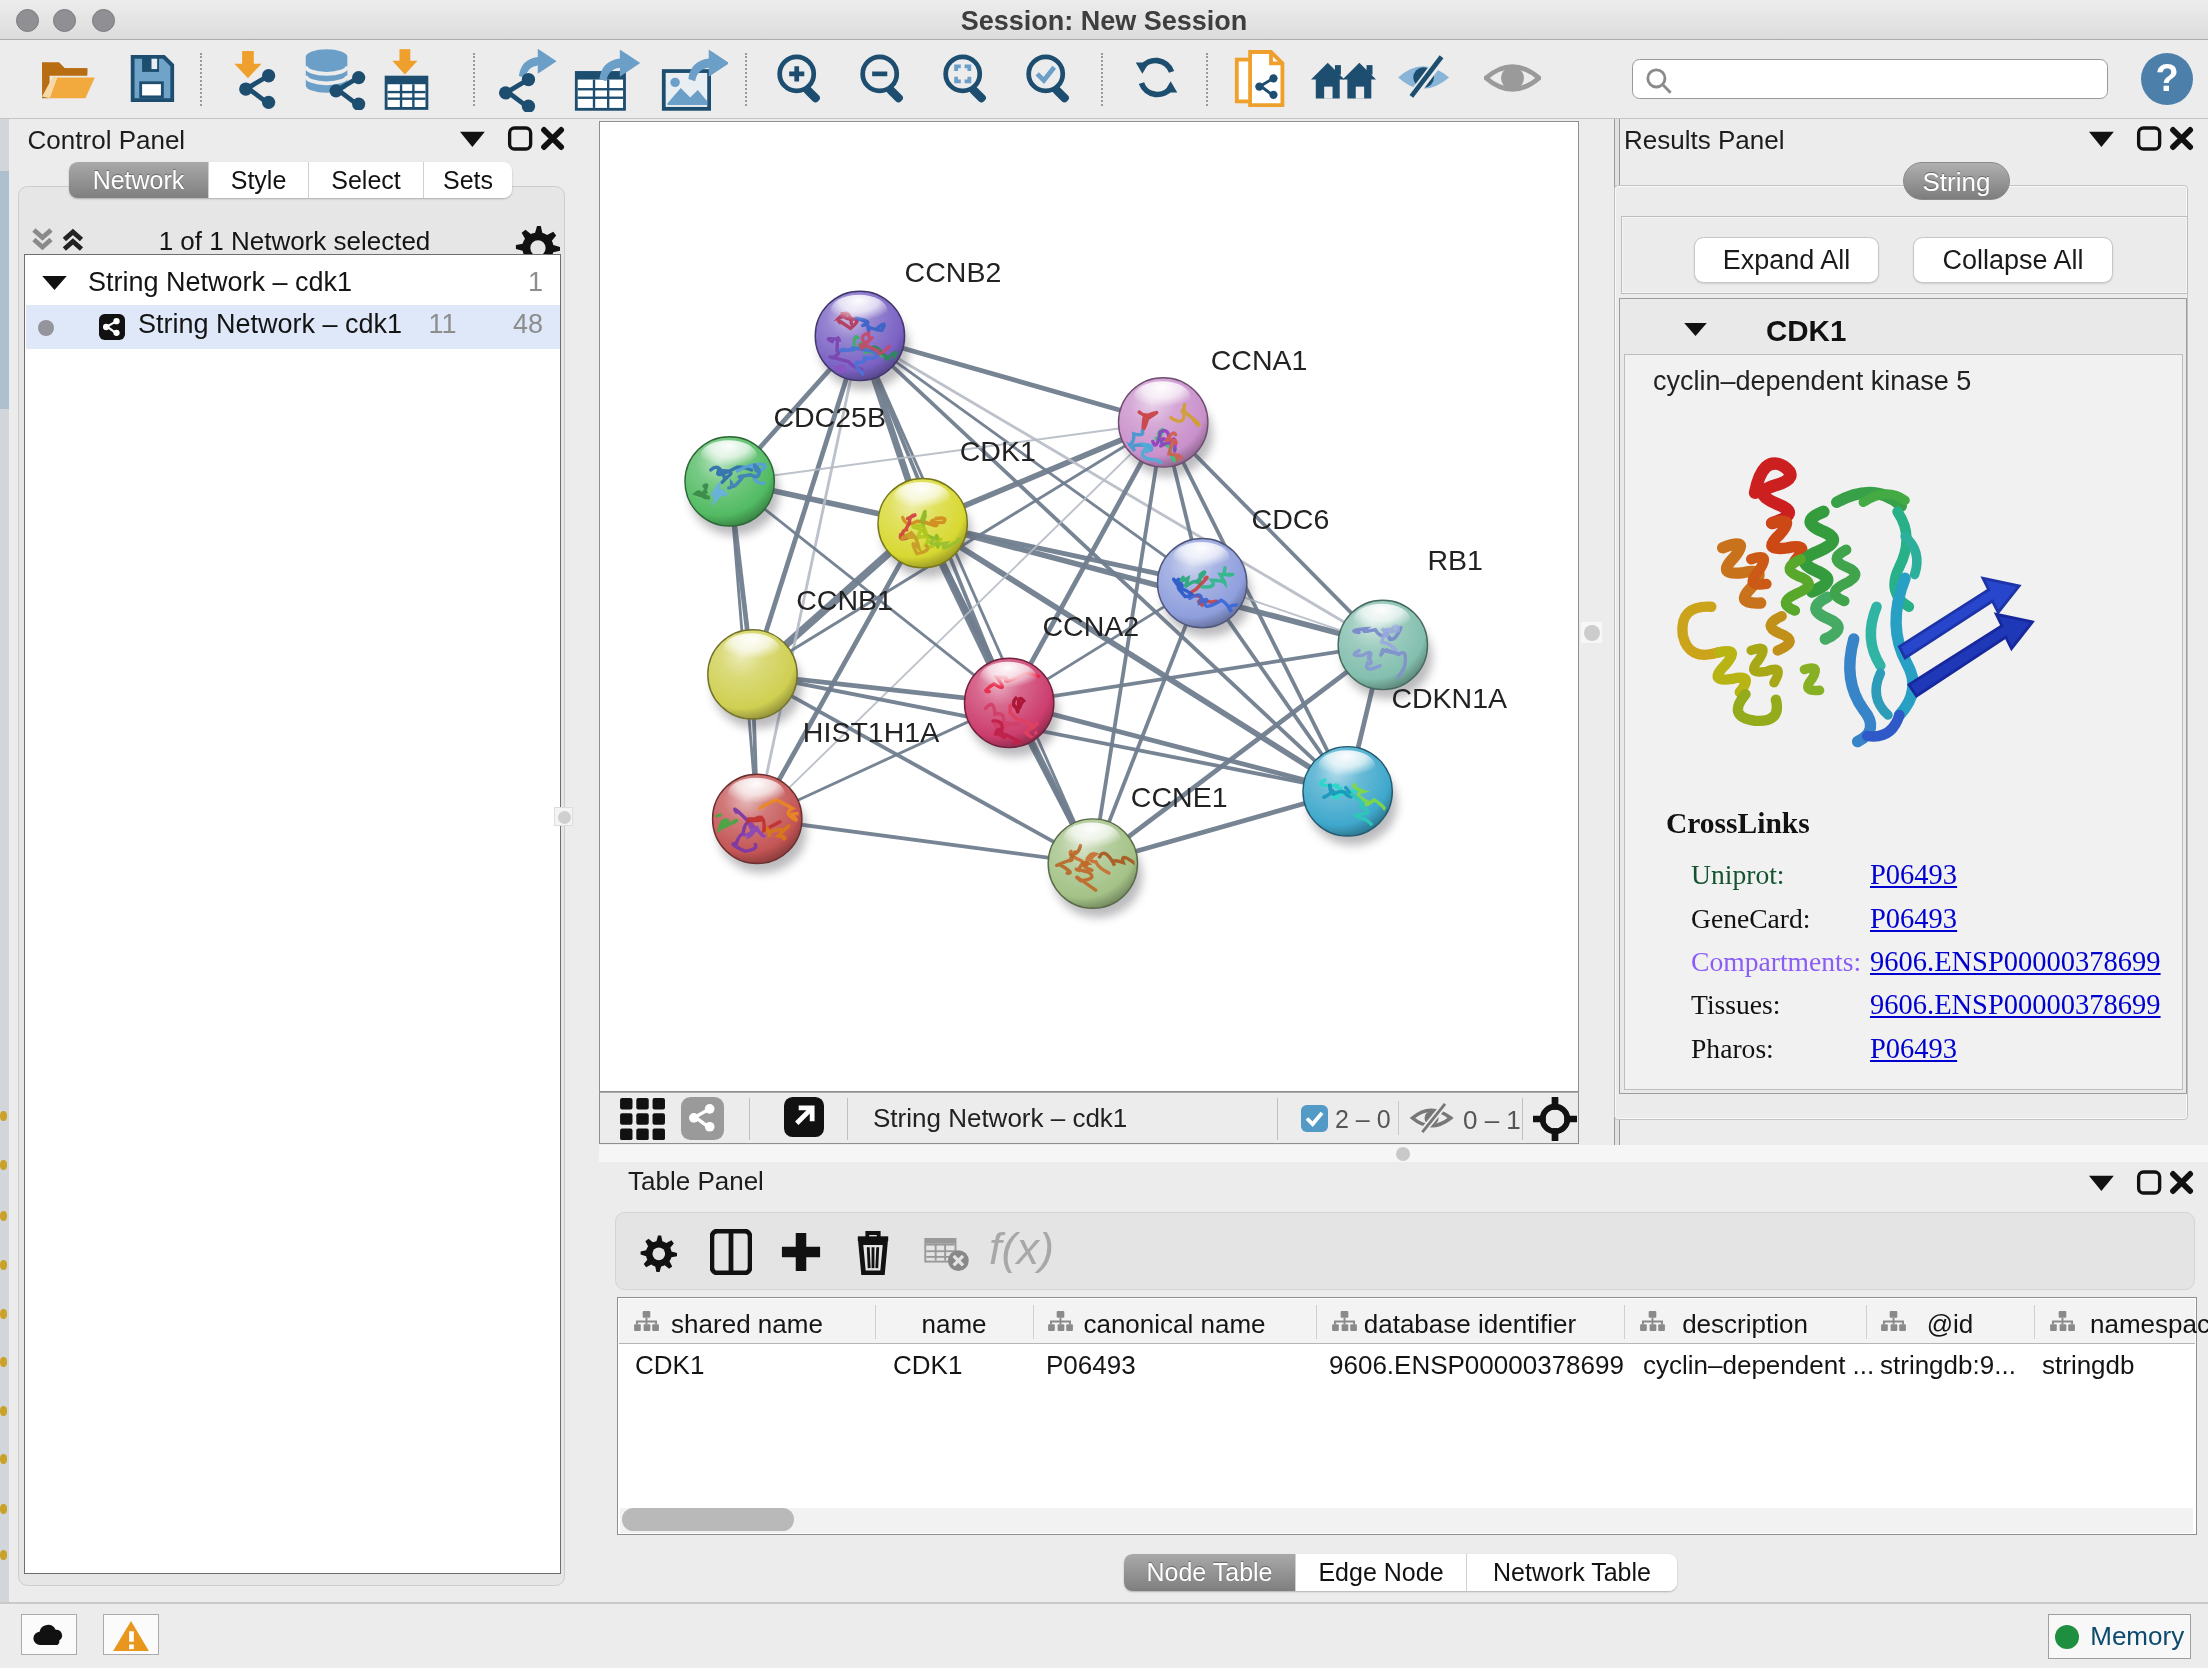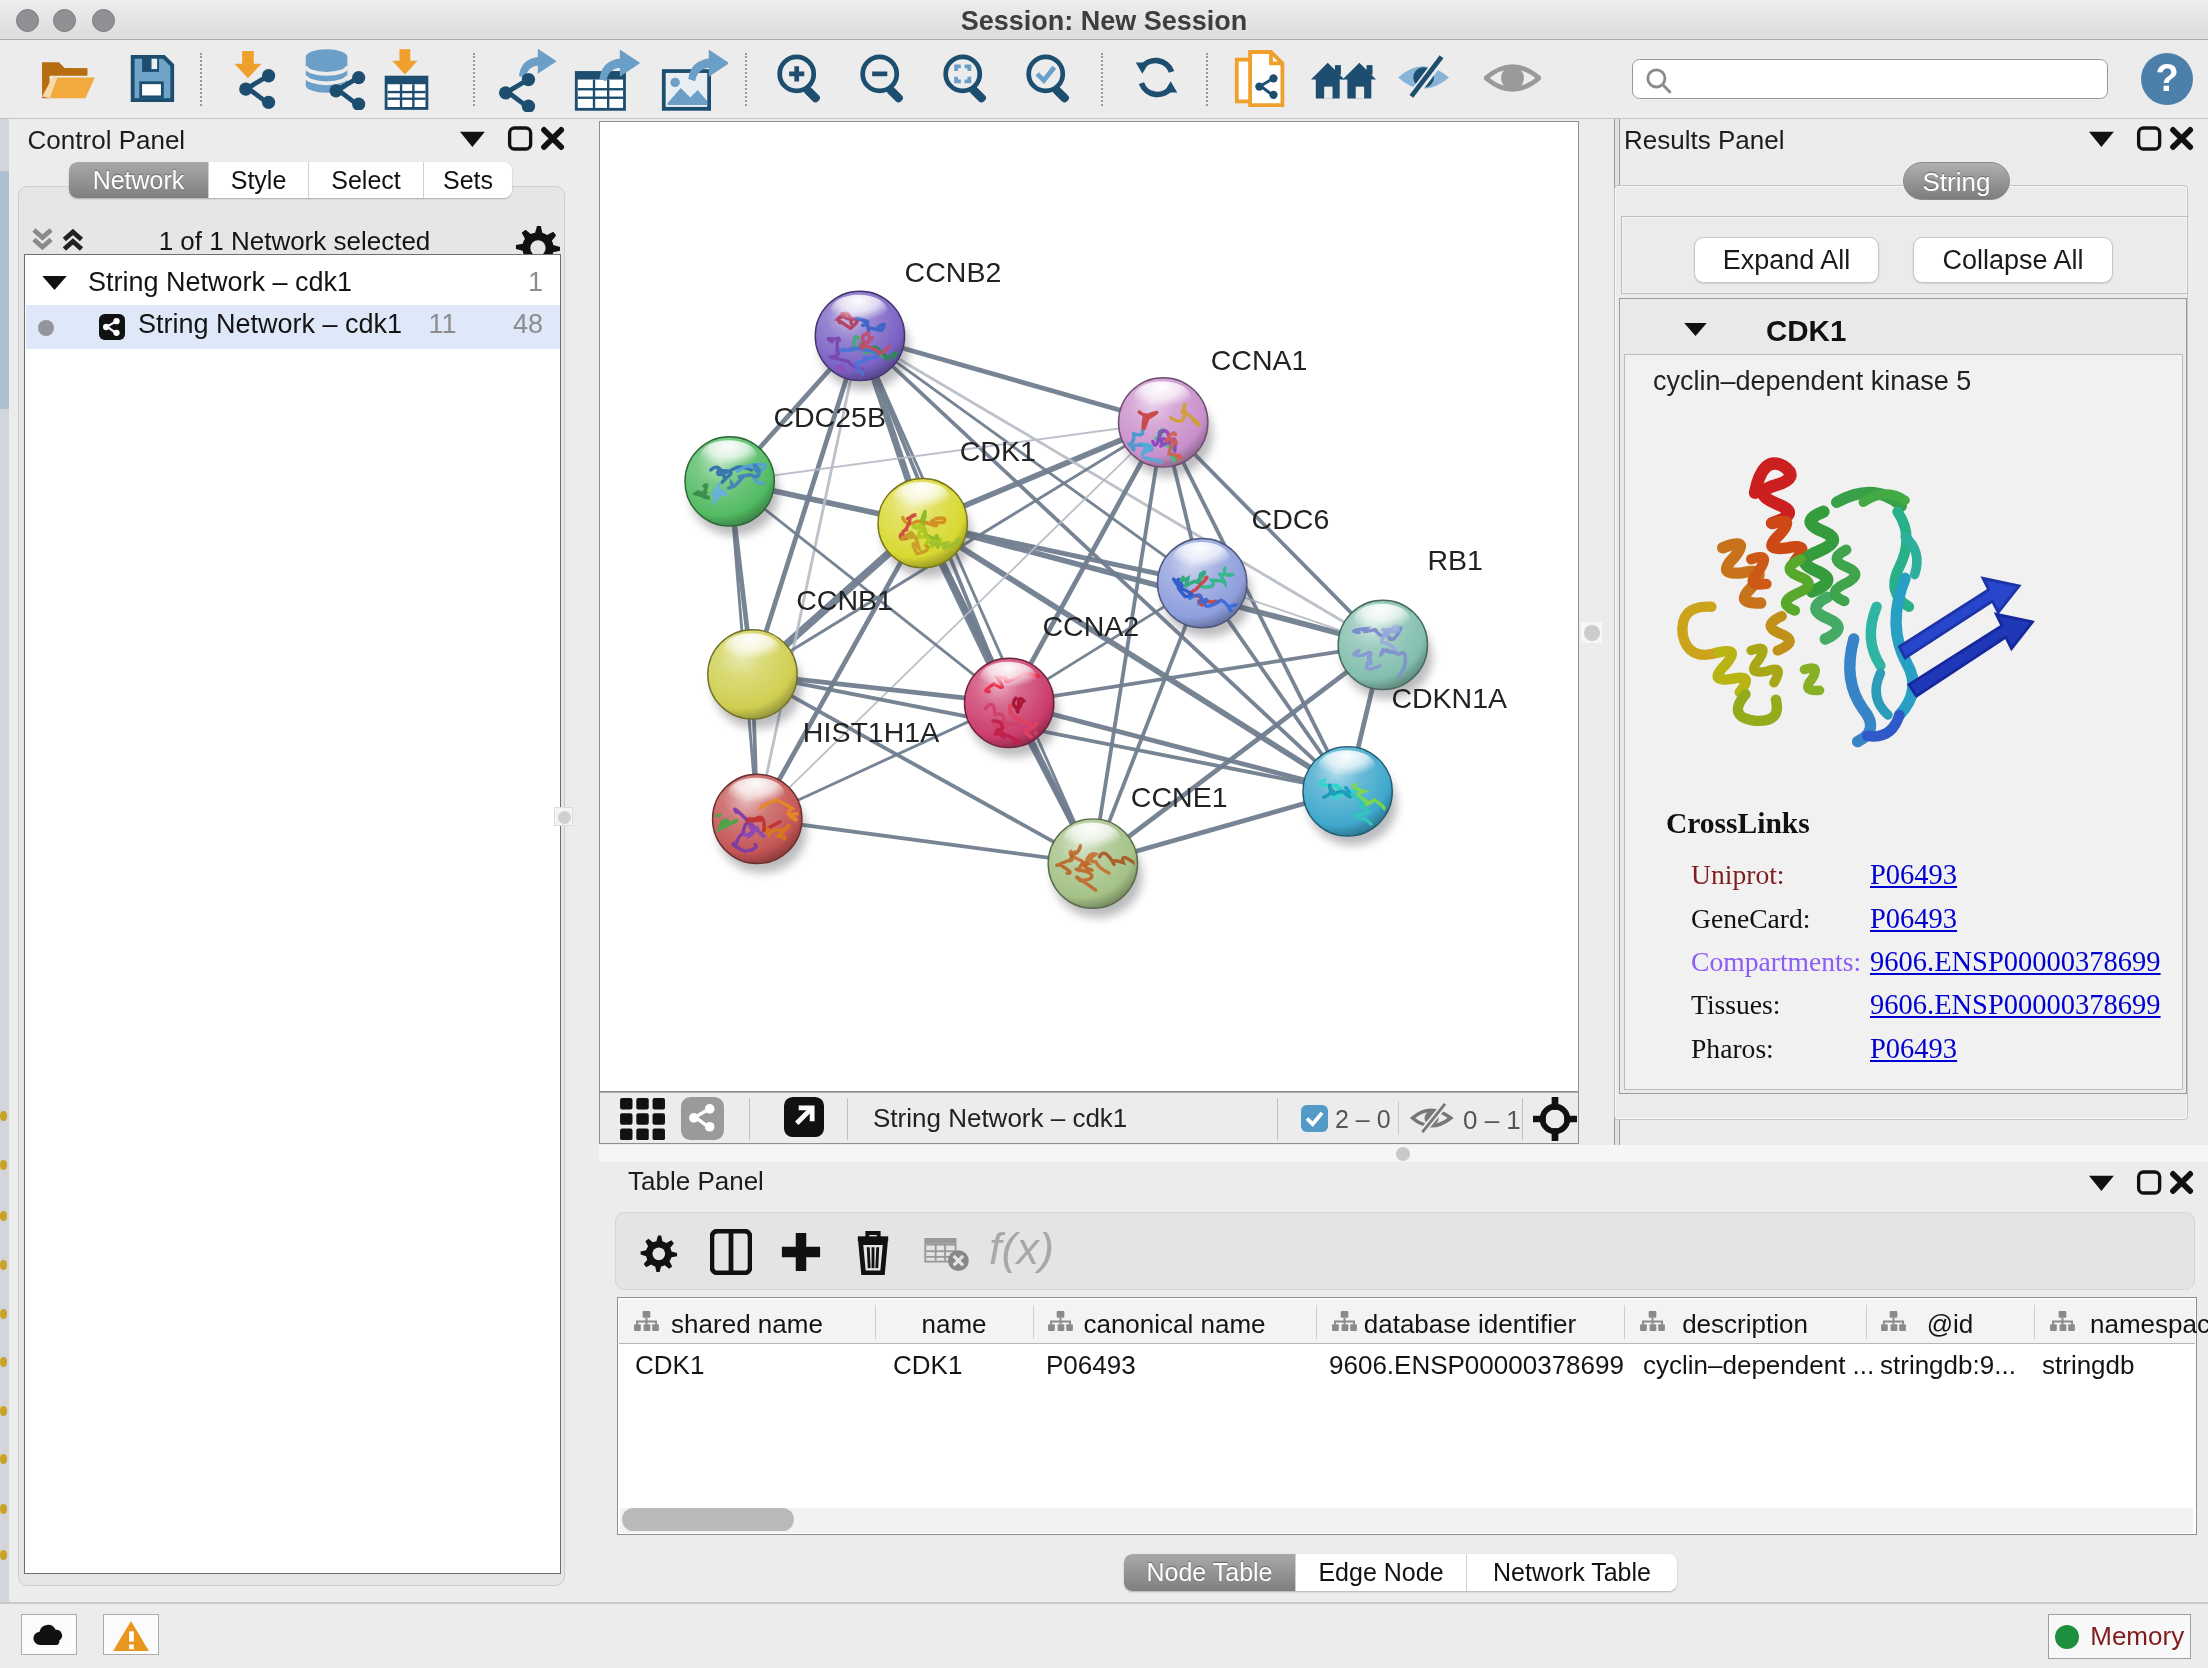--- a/index.html
+++ b/index.html
@@ -615,21 +615,21 @@
 <path d="M128 180 q-22 10 -2 18 q22 8 -2 18" stroke="#c09018" stroke-width="11"></path>
 <path d="M96 216 q20 -8 8 10 q-14 16 8 12 q20 -8 8 12" stroke="#a8a816" stroke-width="10"></path>
 <path d="M196 110 q-20 10 0 18 q20 8 -2 18 q-20 10 0 18" stroke="#40a44c" stroke-width="11"></path>
 <path d="M214 60 Q238 44 258 58" stroke="#44aa44" stroke-width="10"></path>
 <path d="M232 240 Q220 266 240 284" stroke="#2c9cb8" stroke-width="10"></path>
 <path d="M152 236 q18 -6 8 10 q-12 14 8 12" stroke="#88b024" stroke-width="10"></path>
 <path d="M258 96 Q276 112 268 136" stroke="#2cb09c" stroke-width="10"></path>
 </g>
   </svg>
 <div class="abs" style="left:1666px;top:807px;font-size:29.5px;font-weight:700;color:#111;font-family:'Liberation Serif',serif">CrossLinks</div>
-<div class="abs" style="left:1691px;top:859px;font-size:27.6px;color:#7f1d1d;font-family:'Liberation Serif',serif">Uniprot:</div>
+<div class="abs" style="left:1691px;top:859px;font-size:27.6px;color:#14532d;font-family:'Liberation Serif',serif">Uniprot:</div>
 <div class="abs" style="left:1870px;top:859px;font-size:28.5px;color:#0000d0;text-decoration:underline;font-family:'Liberation Serif',serif">P06493</div>
 <div class="abs" style="left:1691px;top:903px;font-size:27.6px;color:#111;font-family:'Liberation Serif',serif">GeneCard:</div>
 <div class="abs" style="left:1870px;top:903px;font-size:28.5px;color:#0000d0;text-decoration:underline;font-family:'Liberation Serif',serif">P06493</div>
 <div class="abs" style="left:1691px;top:946px;font-size:27.6px;color:#8b5cf6;font-family:'Liberation Serif',serif">Compartments:</div>
 <div class="abs" style="left:1870px;top:946px;font-size:28.5px;color:#0000d0;text-decoration:underline;font-family:'Liberation Serif',serif">9606.ENSP00000378699</div>
 <div class="abs" style="left:1691px;top:989px;font-size:27.6px;color:#111;font-family:'Liberation Serif',serif">Tissues:</div>
 <div class="abs" style="left:1870px;top:989px;font-size:28.5px;color:#0000d0;text-decoration:underline;font-family:'Liberation Serif',serif">9606.ENSP00000378699</div>
 <div class="abs" style="left:1691px;top:1033px;font-size:27.6px;color:#111;font-family:'Liberation Serif',serif">Pharos:</div>
 <div class="abs" style="left:1870px;top:1033px;font-size:28.5px;color:#0000d0;text-decoration:underline;font-family:'Liberation Serif',serif">P06493</div>
 <div class="abs" style="left:628px;top:1166px;font-size:26px;color:#1c1c1c">Table Panel</div>
@@ -785,13 +785,13 @@
 <div class="abs" style="left:21px;top:1614px;width:56px;height:41px;background:#fbfbfb;border:1.9px solid #ababab"></div>
 <svg class="ico" style="left:31px;top:1624px" width="36" height="23" viewBox="0 0 38 24">
     <path d="M10 22 a7 7 0 0 1 -1 -14 a9 9 0 0 1 17 -2 a6 6 0 0 1 4 11 a5 5 0 0 1 -2 5 Z" fill="#111"></path>
   </svg>
 <div class="abs" style="left:103px;top:1614px;width:56px;height:41px;background:#fbfbfb;border:1.9px solid #ababab"></div>
 <svg class="ico" style="left:112px;top:1620px" width="38" height="32" viewBox="0 0 40 34">
     <path d="M20 1 L39 33 L1 33 Z" fill="#e8961e"></path>
     <rect x="18" y="12" width="5" height="11" fill="#fff"></rect>
     <rect x="18" y="26" width="5" height="5" fill="#fff"></rect>
   </svg>
-<div class="abs" style="left:2048px;top:1614px;width:143px;height:45px;background:#f8f8f8;border:1.9px solid #9f9f9f;display:flex;align-items:center;justify-content:center;gap:11.4px;font-size:26px;color:#7f1d1d"><span style="width:24px;height:24px;border-radius:50%;background:#1e8f3e;display:inline-block"></span>Memory</div>
+<div class="abs" style="left:2048px;top:1614px;width:143px;height:45px;background:#f8f8f8;border:1.9px solid #9f9f9f;display:flex;align-items:center;justify-content:center;gap:11.4px;font-size:26px;color:#0c4a6e"><span style="width:24px;height:24px;border-radius:50%;background:#1e8f3e;display:inline-block"></span>Memory</div>
 
 </body></html>

